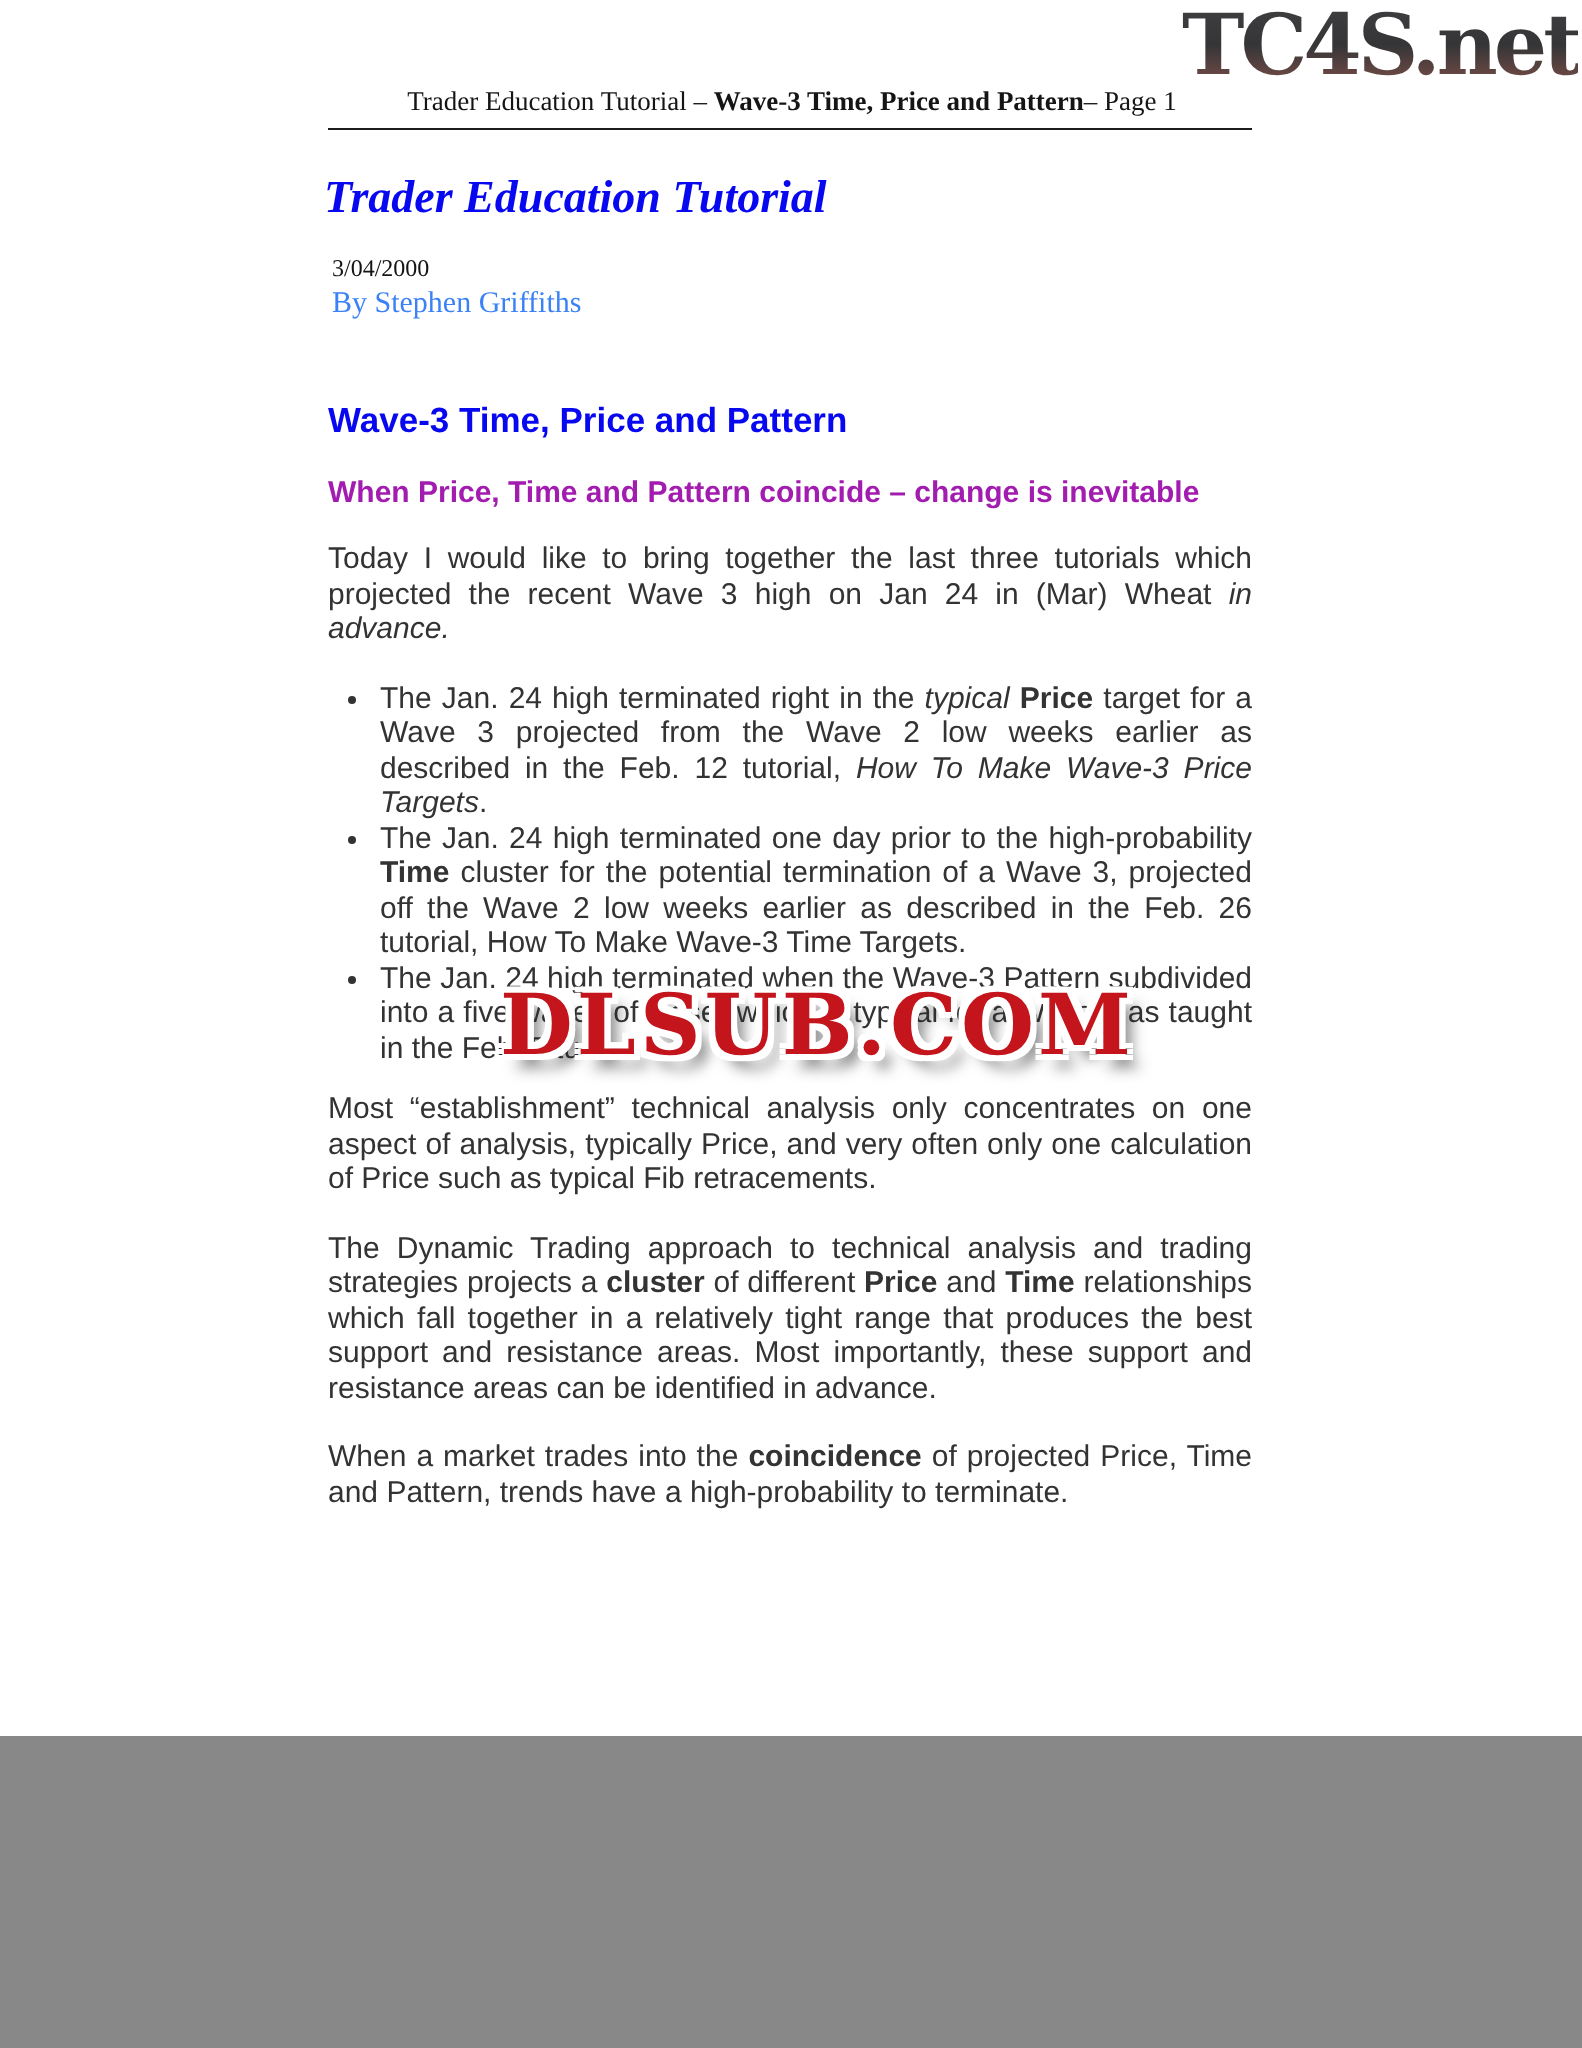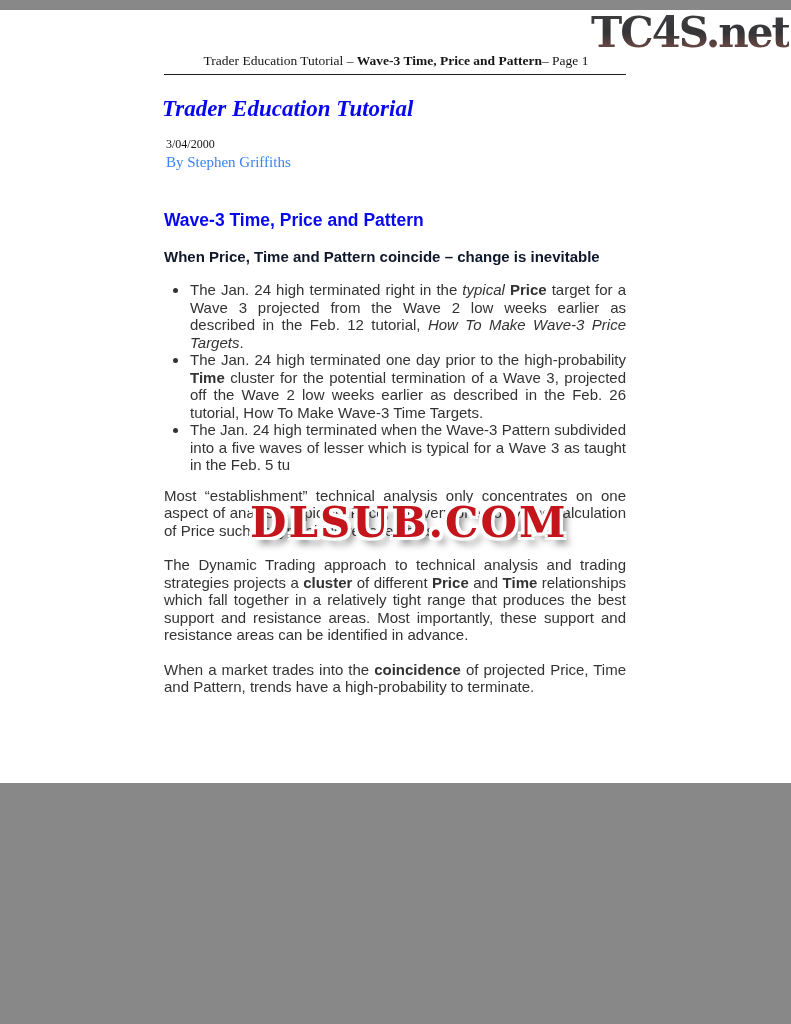--- a/index.html
+++ b/index.html
@@ -1,20 +1,20 @@
 <!DOCTYPE html>
 <html style="--accent-blue: #0808f0; --watermark-red: #c4151c; --logo-red: #c4464c;"><head>
 <meta charset="utf-8">
 <style>
   html, body { margin: 0; padding: 0; background: #888; }
   .page {
     position: relative;
     width: 791px;
-    height: 773px;
-    margin: 10px auto;
+    height: 868px;
+    margin: 0 auto;
     background: #ffffff;
     overflow: hidden;
     font-family: "Liberation Sans", sans-serif;
   }
   
   .top-logo {
     position: absolute;
     top: -2px;
     right: 2px;
     font-family: "DejaVu Serif", serif;
@@ -88,21 +88,21 @@
     color: var(--accent-blue, #0808f0);
     white-space: nowrap;
   }
   .subheading {
     position: absolute;
     top: 238px;
     left: 164px;
     margin: 0;
     font-size: 15px;
     font-weight: bold;
-    color: #0f172a;
+    color: #a21caf;
     white-space: nowrap;
   }
   
   .body-content {
     position: absolute;
     top: 271px;
     left: 164px;
     width: 462px;
     font-size: 15px;
     line-height: 17.5px;
@@ -176,20 +176,21 @@
 
   <h1 class="doc-title">Trader Education Tutorial</h1>
 
   <div class="date-line">3/04/2000</div>
   <div class="author-line">By Stephen Griffiths</div>
 
   <h2 class="section-heading">Wave-3 Time, Price and Pattern</h2>
   <h3 class="subheading">When Price, Time and Pattern coincide – change is inevitable</h3>
 
   <div class="body-content" id="body-content">
+      <p class="para"><span>Today I would like to bring together the last three tutorials which projected the recent Wave 3 high on Jan 24 in (Mar) Wheat </span><span style="font-style: italic;">in advance.</span></p>
       <ul class="bullets">
         <li><span>The Jan. 24 high terminated right in the </span><span style="font-style: italic;">typical</span><span> </span><span style="font-weight: bold;">Price</span><span> target for a Wave 3 projected from the Wave 2 low weeks earlier as described in the Feb. 12 tutorial, </span><span style="font-style: italic;">How To Make Wave-3 Price Targets</span><span>.</span></li>
         <li><span>The Jan. 24 high terminated one day prior to the high-probability </span><span style="font-weight: bold;">Time</span><span> cluster for the potential termination of a Wave 3, projected off the Wave 2 low weeks earlier as described in the Feb. 26 tutorial, </span><span style="">How To Make Wave-3 Time Targets</span><span>.</span></li>
         <li><span>The Jan. 24 high terminated when the Wave-3 </span><span style="font-weight: normal;">Pattern</span><span> subdivided into a five waves of lesser which is typical for a Wave 3 as taught in the Feb. 5 tu</span></li>
       </ul>
       <p class="para"><span>Most “establishment” technical analysis only concentrates on one aspect of analysis, typically Price, and very often only one calculation of Price such as typical Fib retracements.</span></p>
       <p class="para"><span>The Dynamic Trading approach to technical analysis and trading strategies projects a </span><span style="font-weight: bold;">cluster</span><span> of different </span><span style="font-weight: bold;">Price</span><span> and </span><span style="font-weight: bold;">Time</span><span> relationships which fall together in a relatively tight range that produces the best support and resistance areas. Most importantly, these support and resistance areas can be identified in advance.</span></p>
       <p class="para"><span>When a market trades into the </span><span style="font-weight: bold;">coincidence</span><span> of projected Price, Time and Pattern, trends have a high-probability to terminate.</span></p>
     </div>
 

